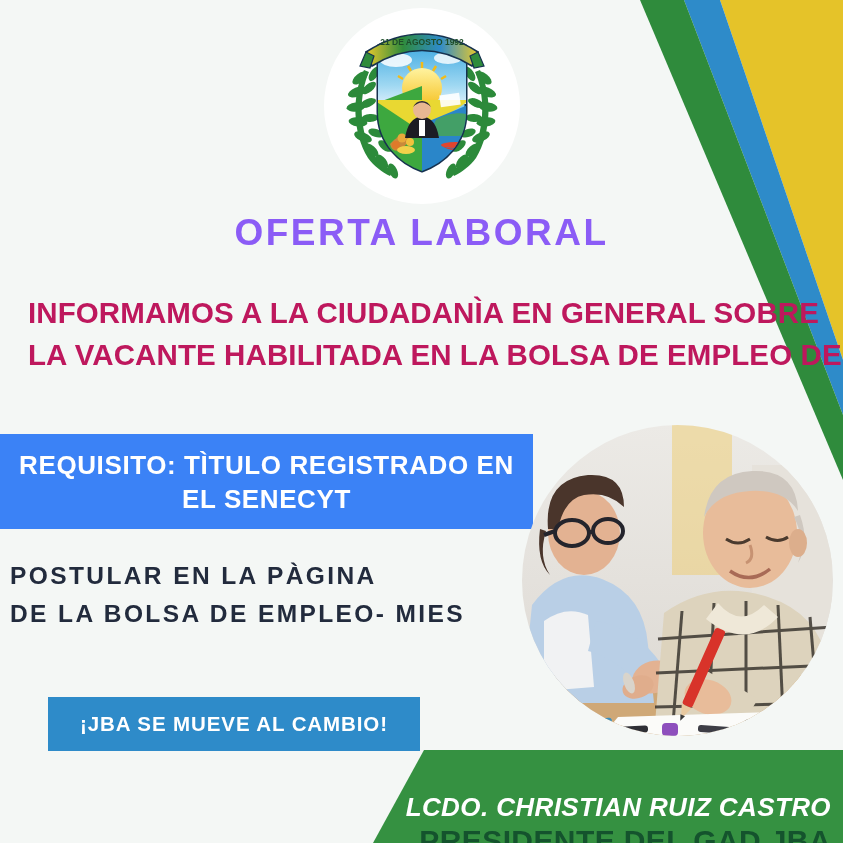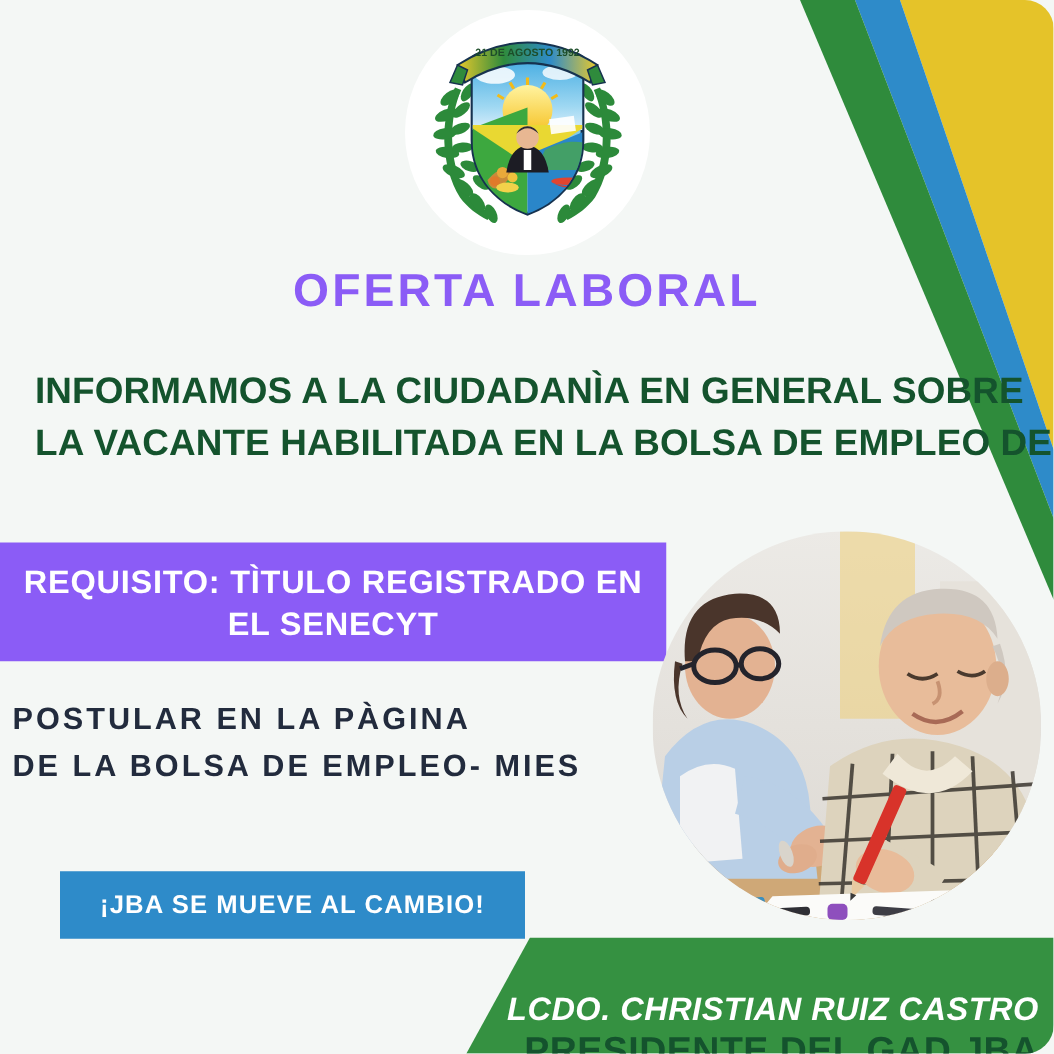--- a/index.html
+++ b/index.html
@@ -7,21 +7,20 @@
     width:843px;height:843px;
     background:#f4f7f5;
     font-family:"Liberation Sans", sans-serif;
     overflow:hidden;
   }
   #poster{
     position:relative;
     width:843px;height:843px;
     background:#f4f7f5;
     overflow:hidden;
-    border-radius:23px;
   }
 
   
   .stripe{position:absolute;top:0;}
   .stripe svg{display:block;}
 
   
   #emblem-wrap{
     position:absolute;left:0;right:0;top:8px;
     display:flex;justify-content:center;
@@ -42,28 +41,28 @@
     color:#8b5cf6;
     font-family:"Liberation Sans", sans-serif;
   }
   #body-copy{
     position:absolute;top:292px;left:28px;width:787px;
     text-align:center;
     font-size:29.5px;
     font-weight:600;
     line-height:42px;
     letter-spacing:0.1px;
-    color:#14532d;
+    color:#be185d;
   }
   #body-copy div{white-space:nowrap;}
 
   
   #requisite-band{
     position:absolute;left:0;top:434px;width:533px;height:95px;
-    background:#8b5cf6;
+    background:#3b82f6;
     display:flex;align-items:center;justify-content:center;
     box-sizing:border-box;padding:0 16px;
   }
   #requisite-text{
     color:#ffffff;
     font-size:26px;
     font-weight:700;
     line-height:34px;
     text-align:center;
     letter-spacing:0.6px;

